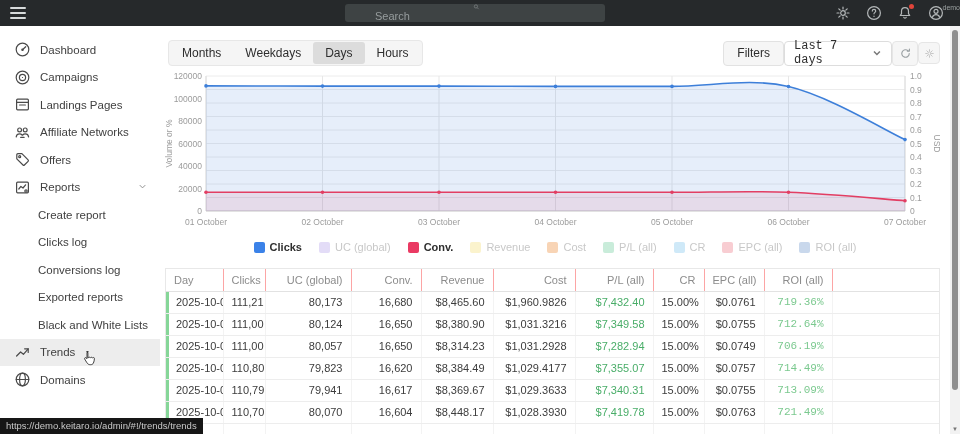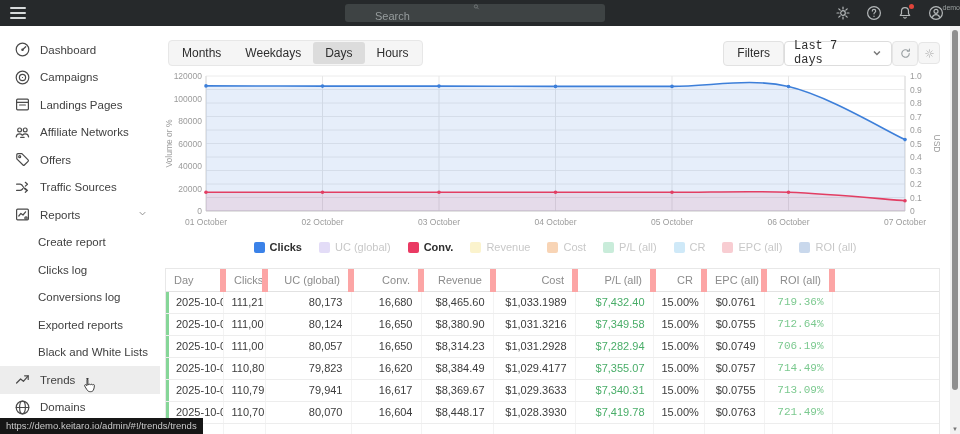--- a/index.html
+++ b/index.html
@@ -72,21 +72,21 @@
     justify-content:center; gap:17px; align-items:center; }
   .legend-item { display:flex; align-items:center; font-size:11px; cursor:pointer; }
   .legend-item .sw { width:11px; height:11px; border-radius:2px; margin-right:5px; }
   .legend-item.on { color:#2f2f2f; font-weight:bold; }
   .legend-item.off { color:#c8c8c8; }
 
   .table-wrap { position:absolute; top:242px; left:5px; right:10px; bottom:0;
     overflow:hidden; border:1px solid #e8e8e8; border-bottom:none; }
   table { border-collapse:collapse; width:100%; table-layout:fixed; font-size:11px; }
   th { color:#8c8c8c; font-weight:normal; text-align:right; height:22px; padding:0 8px;
-    border-bottom:1px solid #e2e2e2; border-right:6px solid #fca5a5; cursor:pointer;
+    border-bottom:1px solid #e2e2e2; border-right:1px solid #fca5a5; cursor:pointer;
     white-space:nowrap; overflow:hidden; }
   th:first-child { text-align:left; }
   th.filler, td.filler { border-right:none; }
   td { color:#3c3c3c; text-align:right; height:22px; padding:0 8px;
     border-bottom:1px solid #ededed; border-right:1px solid #f3f3f3;
     white-space:nowrap; overflow:hidden; }
   td:first-child { text-align:left; box-shadow:inset 3px 0 0 #86d698; padding-left:10px; }
   td.pl  { color:#49ad68; }
   td.roi { color:#7bc98f;font-family:Liberation Mono, monospace; }
 
@@ -181,26 +181,20 @@
           <path d="M2.2 12.8 c0.3-1.9 1.7-2.9 3.4-2.9 1 0 1.9 0.4 2.5 1.1 M14.6 12.8 c-0.3-1.9-1.7-2.9-3.4-2.9-1 0-1.9 0.4-2.5 1.1 M6.7 13.4 h3.4"></path>
         </svg></span>
       <span>Affiliate Networks</span>
     </div>
     <div class="side-item">
       <span class="sicon"><svg viewBox="0 0 17 17">
           <path d="M2.8 3.8 v4 l6.2 6.2 c0.4 0.4 1 0.4 1.4 0 l3.7-3.7 c0.4-0.4 0.4-1 0-1.4 l-6.2-6.2 h-4 c-0.6 0-1.1 0.5-1.1 1.1 z"></path>
           <circle cx="5.7" cy="5.7" r="1"></circle>
         </svg></span>
       <span>Offers</span>
-    </div>
-    <div class="side-item">
-      <span class="sicon"><svg viewBox="0 0 17 17">
-          <path d="M2.6 5.2 h3.6 c3.1 0 3.6 6.2 6.7 6.2 M2.6 11.4 h3.6 c1.3 0 2.1-0.9 2.6-1.8 M11.3 9.5 l2.2 1.9 -2.2 1.9 M11.3 3.3 l2.2 1.9 -2.2 1.9"></path>
-        </svg></span>
-      <span>Traffic Sources</span>
     </div>
     <div class="side-item">
       <span class="sicon"><svg viewBox="0 0 17 17">
           <rect x="2.6" y="3.2" width="11.8" height="10.6" rx="1"></rect>
           <path d="M4.8 10 l2.1-2.6 2.1 1.6 2.6-3.2"></path>
           <circle cx="12" cy="12" r="1.2"></circle>
         </svg></span>
       <span>Reports</span>
       <span class="chev"><svg viewBox="0 0 16 16">
           <path d="M4 6 l4 4 4-4"></path>
@@ -409,21 +403,21 @@
             <th>EPC (all)</th>
             <th>ROI (all)</th>
             <th class="filler"></th>
           </tr>
           <tr>
             <td>2025-10-01</td>
             <td>111,21</td>
             <td>80,173</td>
             <td>16,680</td>
             <td>$8,465.60</td>
-            <td>$1,033.1989</td>
+            <td>$1,960.9826</td>
             <td class="pl">$7,432.40</td>
             <td>15.00%</td>
             <td>$0.0761</td>
             <td class="roi">719.36%</td>
             <td class="filler"></td>
           </tr>
           <tr>
             <td>2025-10-02</td>
             <td>111,00</td>
             <td>80,124</td>

